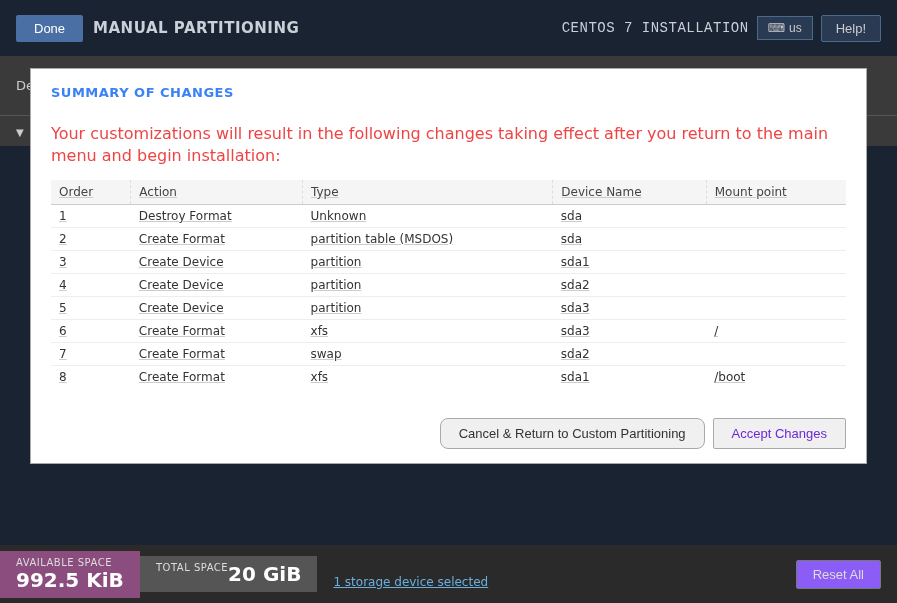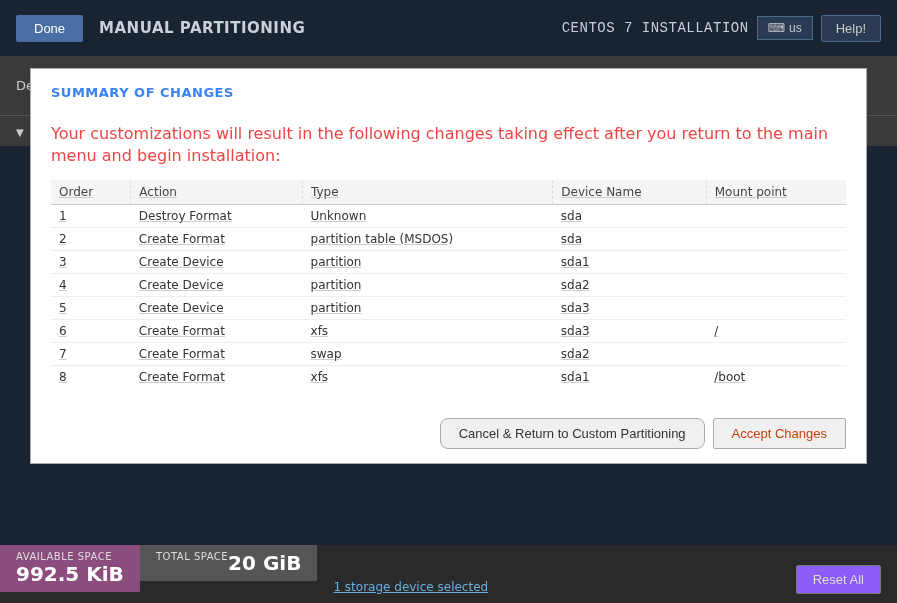--- a/index.html
+++ b/index.html
@@ -18,21 +18,21 @@
       display: flex;
       align-items: center;
       justify-content: space-between;
       background: #1a2332;
       padding: 8px 16px;
       height: 56px;
     }
     .top-bar-left {
       display: flex;
       align-items: center;
-      gap: 16px;
+      gap: 10px;
     }
     .top-bar-title {
       color: #c8d0d8;
       font-size: 15px;
       font-weight: bold;
       letter-spacing: 0.5px;
       text-transform: uppercase;
     }
     .done-button {
       background: #4a6fa5;
@@ -199,35 +199,35 @@
       border: 1px solid #aaa;
       color: #333;
       padding: 7px 18px;
       font-size: 13px;
       cursor: pointer;
       border-radius: 8px;
     }
     .accept-button {
       background: #f0f0f0;
       border: 1px solid #aaa;
-      color: #c2410c;
+      color: #6d28d9;
       padding: 7px 18px;
       font-size: 13px;
       cursor: pointer;
       border-radius: 2px;
     }
 
     
     .bottom-bar {
       position: absolute;
       bottom: 0;
       left: 0;
       right: 0;
       display: flex;
-      align-items: flex-start;
+      align-items: center;
       height: 58px;
       background: #2a2a2a;
     }
     .space-available {
       background: #8B4C7E;
       padding: 6px 16px;
       display: flex;
       flex-direction: column;
       justify-content: center;
       min-width: 140px;

